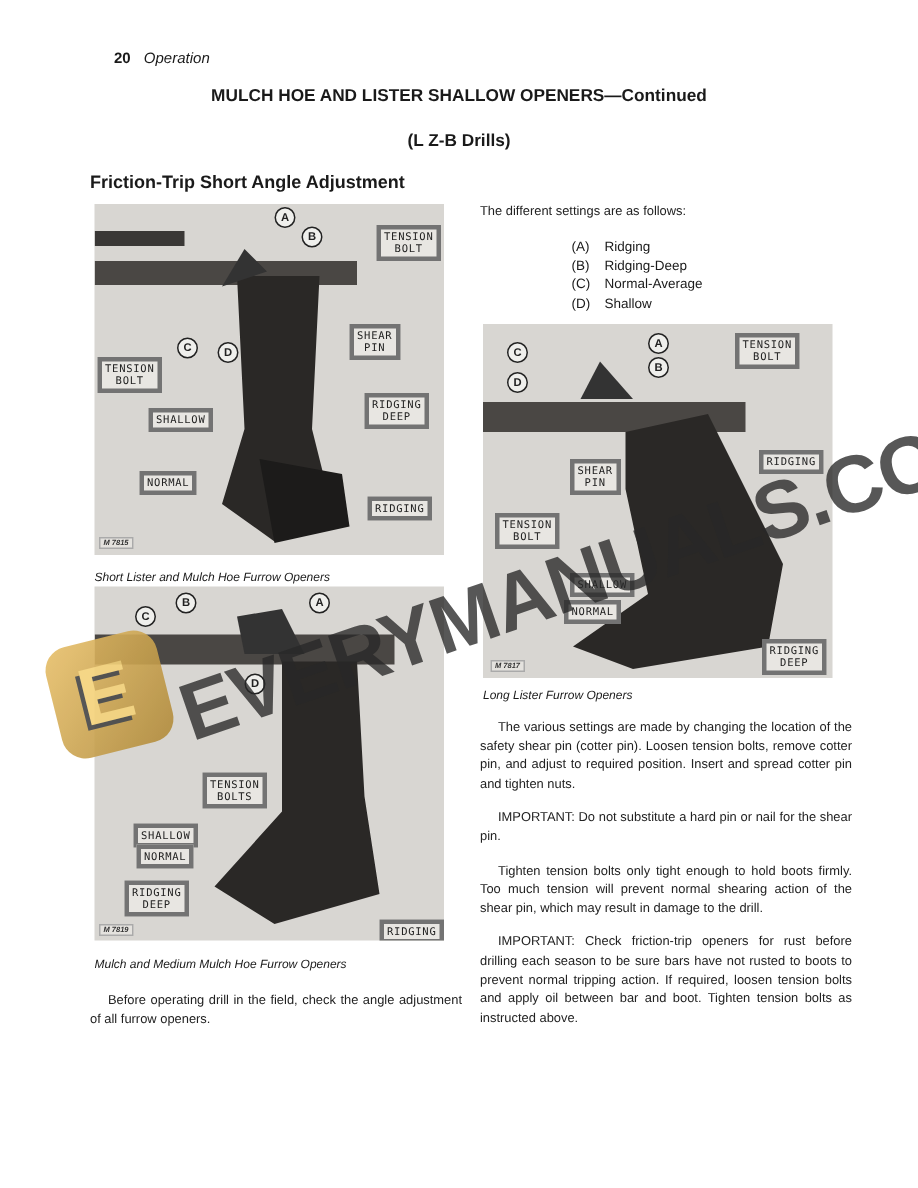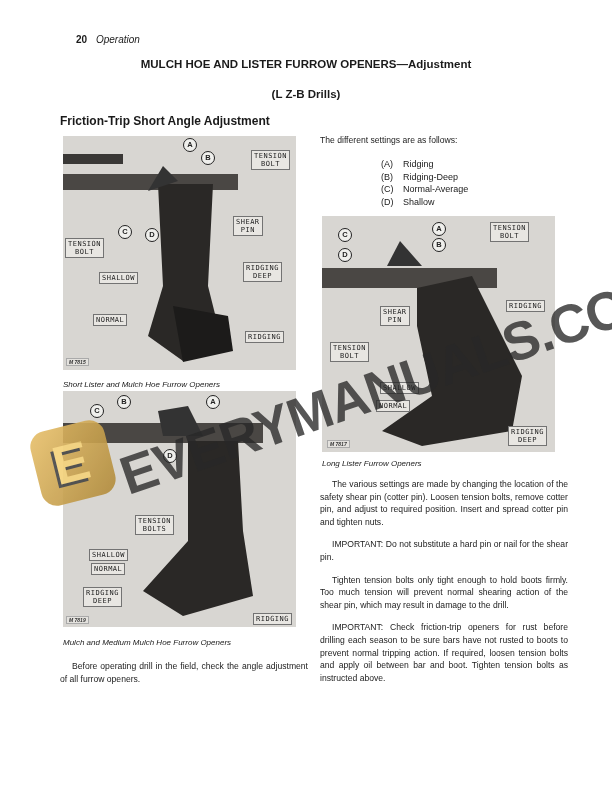--- a/index.html
+++ b/index.html
@@ -6,21 +6,21 @@
   body { width:612px; height:792px; background:#ffffff; position:relative; overflow:hidden;
          font-family:"Liberation Sans", sans-serif; color:#1a1a1a; }
   .abs { position:absolute; }
   .pagehdr { left:60px; top:34px; font-size:10px;margin-left:16px; }
   .pagehdr .num { font-weight:bold; margin-right:6px; }
   .pagehdr .sec { font-style:italic; }
   .title { left:0; width:612px; text-align:center; font-weight:bold; font-size:11.5px; }
   .subhead { left:60px; top:114px; font-weight:bold; font-size:12px; }
   .photo { background:#d8d6d2; overflow:hidden; }
   .photo svg { position:absolute; left:0; top:0; }
-  .lbl { position:absolute; background:#e8e6e2; border:1px solid #737373; font-family:"DejaVu Sans Mono", monospace;
+  .lbl { position:absolute; background:#e8e6e2; border:3px solid #737373; font-family:"DejaVu Sans Mono", monospace;
          font-size:7px; line-height:8px; text-align:center; padding:1px 2px; color:#222; letter-spacing:0.5px; white-space:pre; }
   .circ { position:absolute; width:12px; height:12px; border:1.3px solid #222; border-radius:50%; background:#efefec;
           font-size:7.5px; line-height:12px; text-align:center; font-weight:bold; color:#222; }
   .mcode { position:absolute; font-size:5px; font-weight:bold; font-style:italic; background:#e4e2de; border:1px solid #aaa; padding:0 2px; color:#333; }
   .caption { font-style:italic; font-size:8px; text-align:left; }
   .body { font-size:8.6px; line-height:12.6px; text-align:justify; color:#222; }
   .body p { margin:0 0 10px 0; text-indent:12px; }
   .body p.imp { font-weight:normal; }
   .settings { left:381px; top:158px; font-size:9px; line-height:12.5px; }
   .settings .row span:first-child { display:inline-block; width:22px; }
@@ -31,21 +31,21 @@
   .wmlogo span { position:absolute; left:18px; top:6px; font-size:54px; font-weight:bold; color:#f4d27a;
                  text-shadow:-3px 3px 0 #444; }
 </style>
 </head>
 <body>
 
 <div class="abs pagehdr">
   <span class="num">20</span>
   <span class="sec">Operation</span>
 </div>
-<div class="abs title" style="top:58px;">MULCH HOE AND LISTER FURROW OPENERS—Adjustment</div>
+<div class="abs title" style="top:58px;">MULCH HOE AND LISTER SHALLOW OPENERS—Continued</div>
 <div class="abs title" style="top:88px;">(L Z-B Drills)</div>
 <div class="abs subhead">Friction-Trip Short Angle Adjustment</div>
 
 <div class="abs photo" style="left:63px; top:136px; width:233px; height:234px;">
   <svg width="233" height="234">
     <rect x="0" y="38" width="175" height="16" fill="#4a4744"></rect>
     <rect x="0" y="18" width="60" height="10" fill="#3a3836"></rect>
     <path d="M95 48 L150 48 L145 150 L160 210 L120 225 L85 200 L100 150 Z" fill="#2a2826"></path>
     <path d="M110 170 L165 180 L170 215 L120 226 Z" fill="#1c1b1a"></path>
     <path d="M85 55 L100 30 L115 45 Z" fill="#333"></path>

